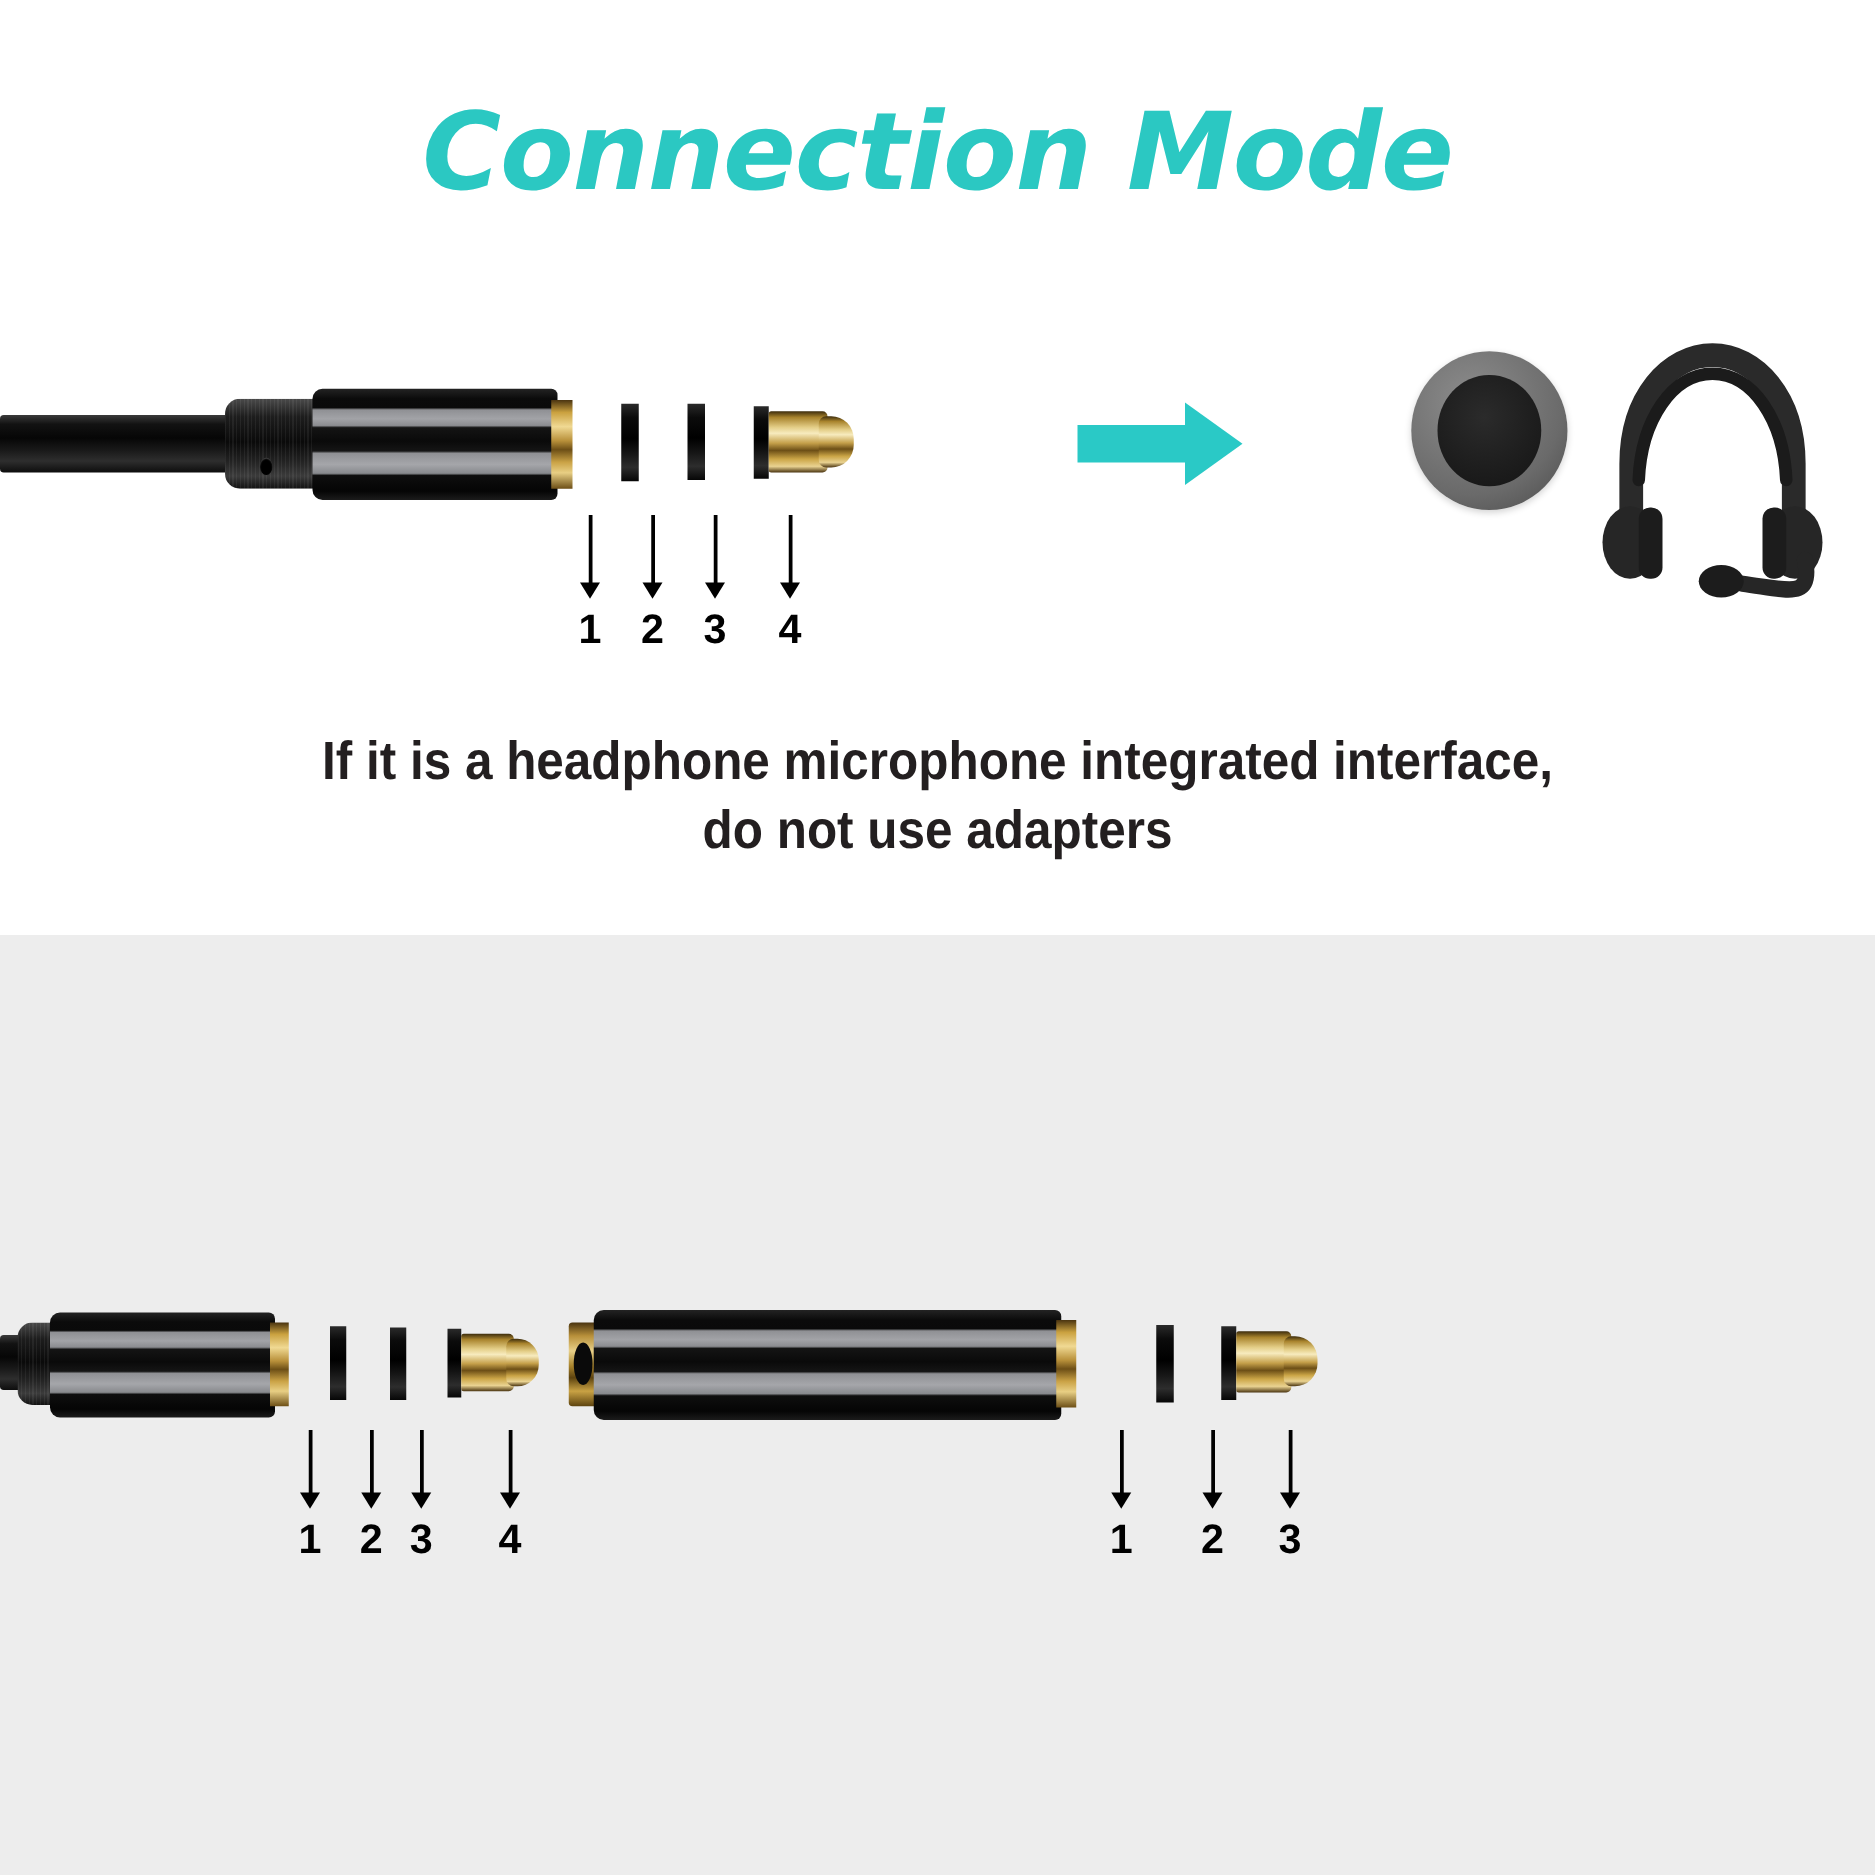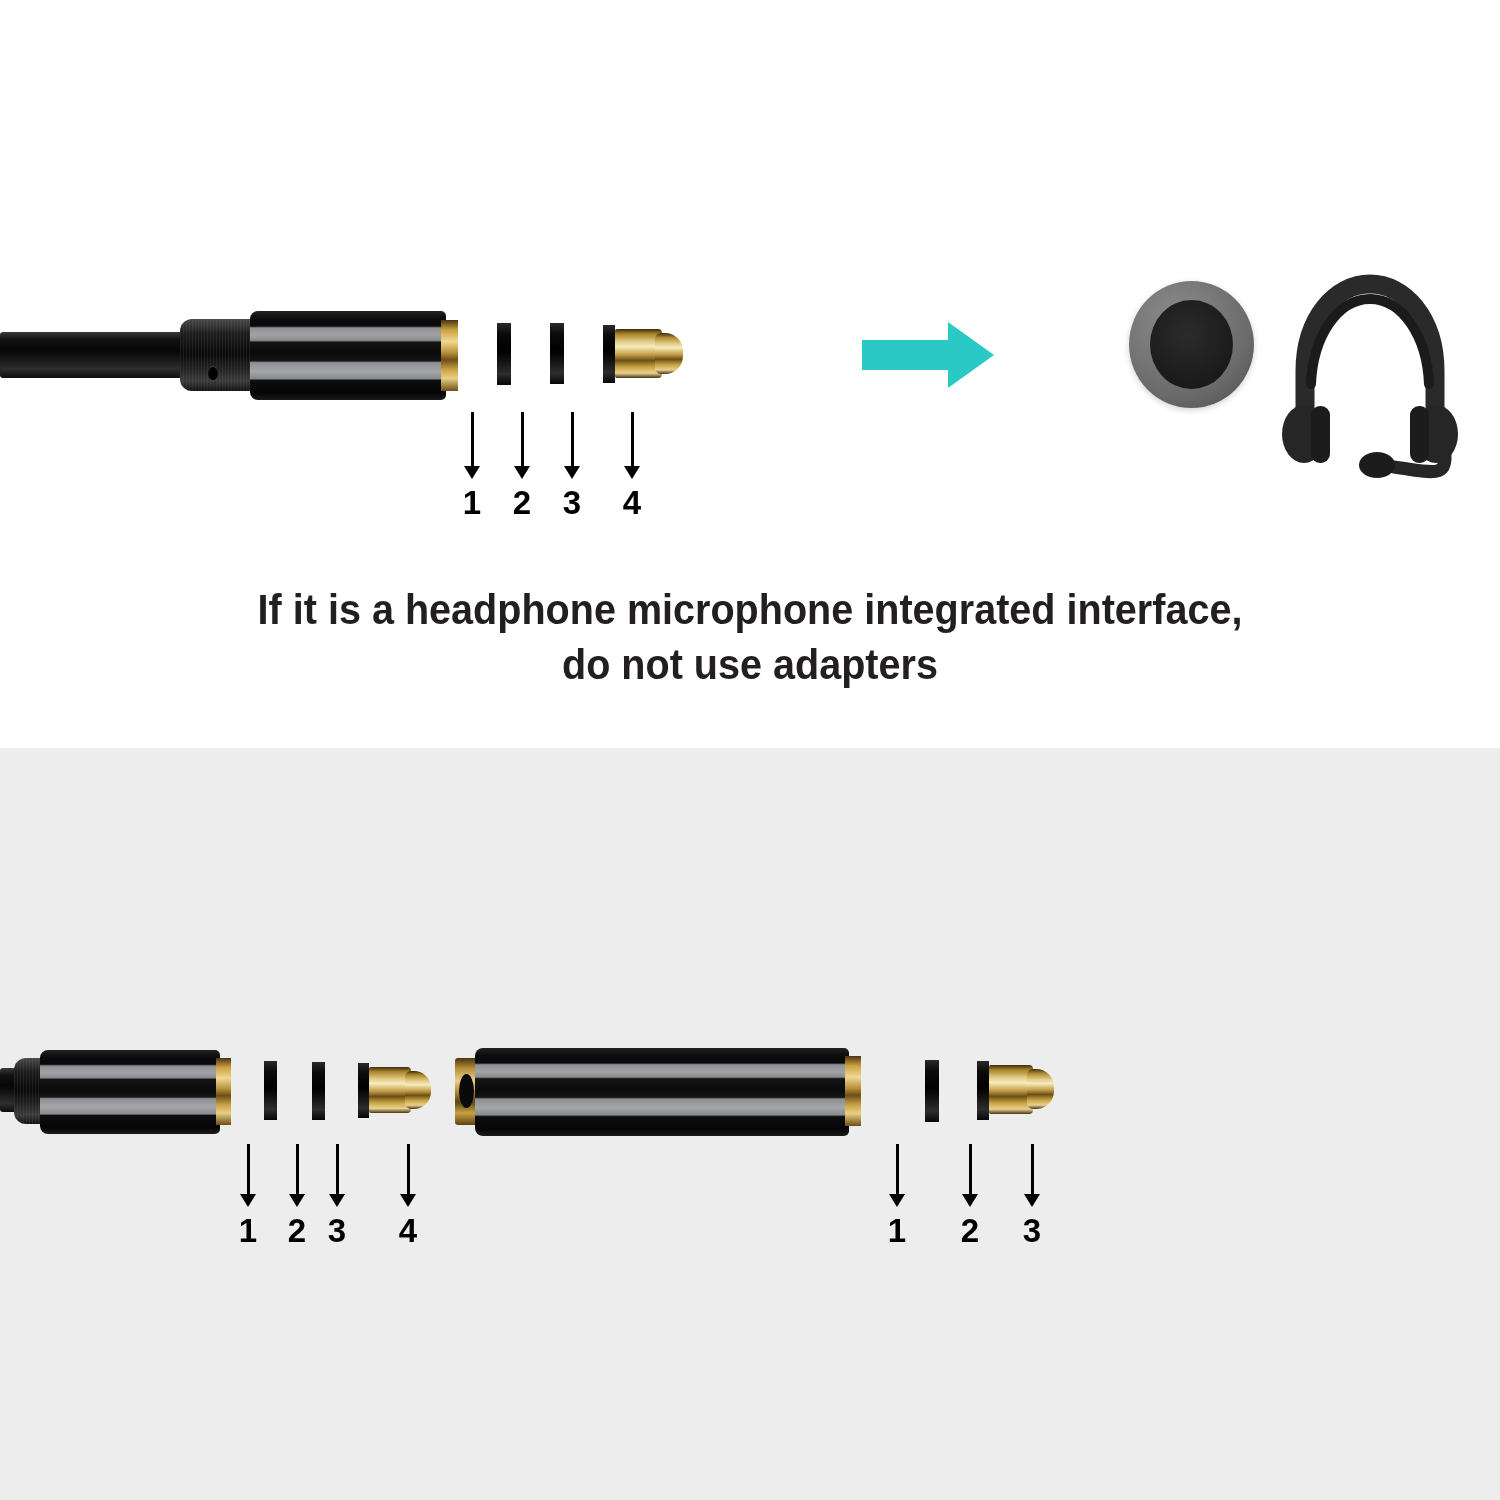--- a/index.html
+++ b/index.html
@@ -200,20 +200,21 @@
   .headset { position: absolute; }
   .headset svg { display: block; width: 100%; height: 100%; }
 </style>
 </head>
 <body>
 
 <div id="page">
 
   <div class="section" id="section-top">
 
+    <div id="title">Connection Mode</div>
 
     <div class="plug" id="plug-top" style="left:0px; top:300px; width:700px; height:110px;">
 
       <div class="cable" style="left:0px; top:32px; width:188px; height:46px;"></div>
 
       <div class="relief" style="left:180px; top:19px; width:78px; height:72px;"></div>
       <div class="relief-hole" style="left:208px; top:66px; width:10px; height:14px;"></div>
 
       <div class="barrel" style="left:250px; top:11px; width:196px; height:89px;"></div>
 

